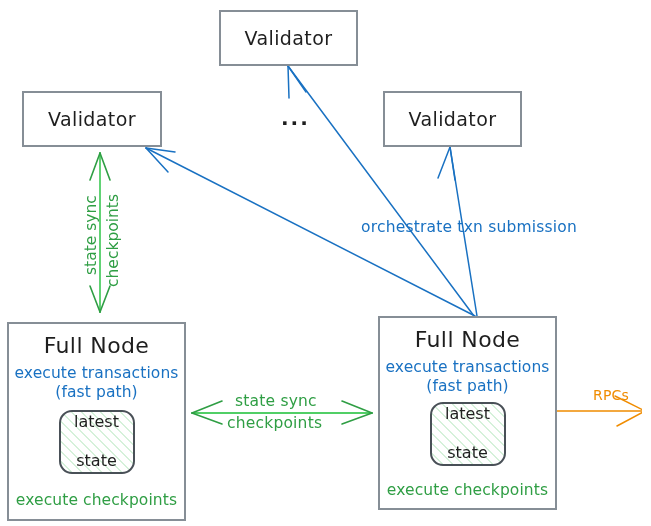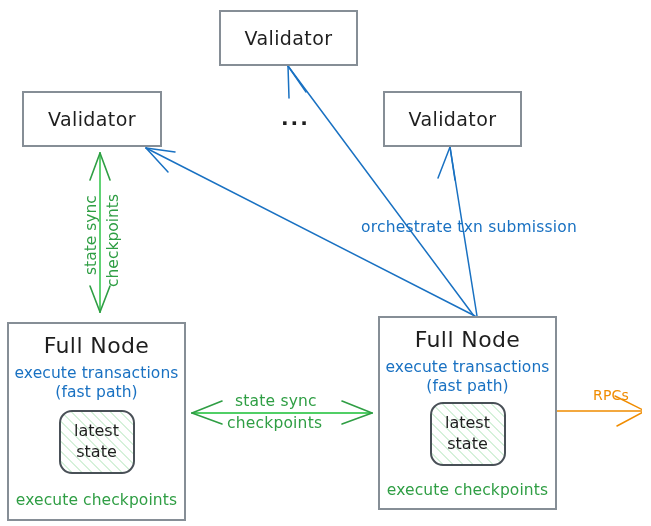--- a/index.html
+++ b/index.html
@@ -73,21 +73,21 @@
     background-image: repeating-linear-gradient(
       45deg,
       rgba(64, 192, 87, 0.22) 0px,
       rgba(64, 192, 87, 0.22) 1.4px,
       rgba(255, 255, 255, 0) 1.4px,
       rgba(255, 255, 255, 0) 7px
     );
     display: flex;
     flex-direction: column;
     align-items: center;
-    justify-content: center;
+    justify-content: space-between;
     color: #1e1e1e;
     font-size: 16px;
     line-height: 1.28;
   }
   .free-label {
     position: absolute;
     white-space: nowrap;
     letter-spacing: 0.2px;
   }
   .lbl-blue { color: #1971c2; font-size: 15.5px; }

